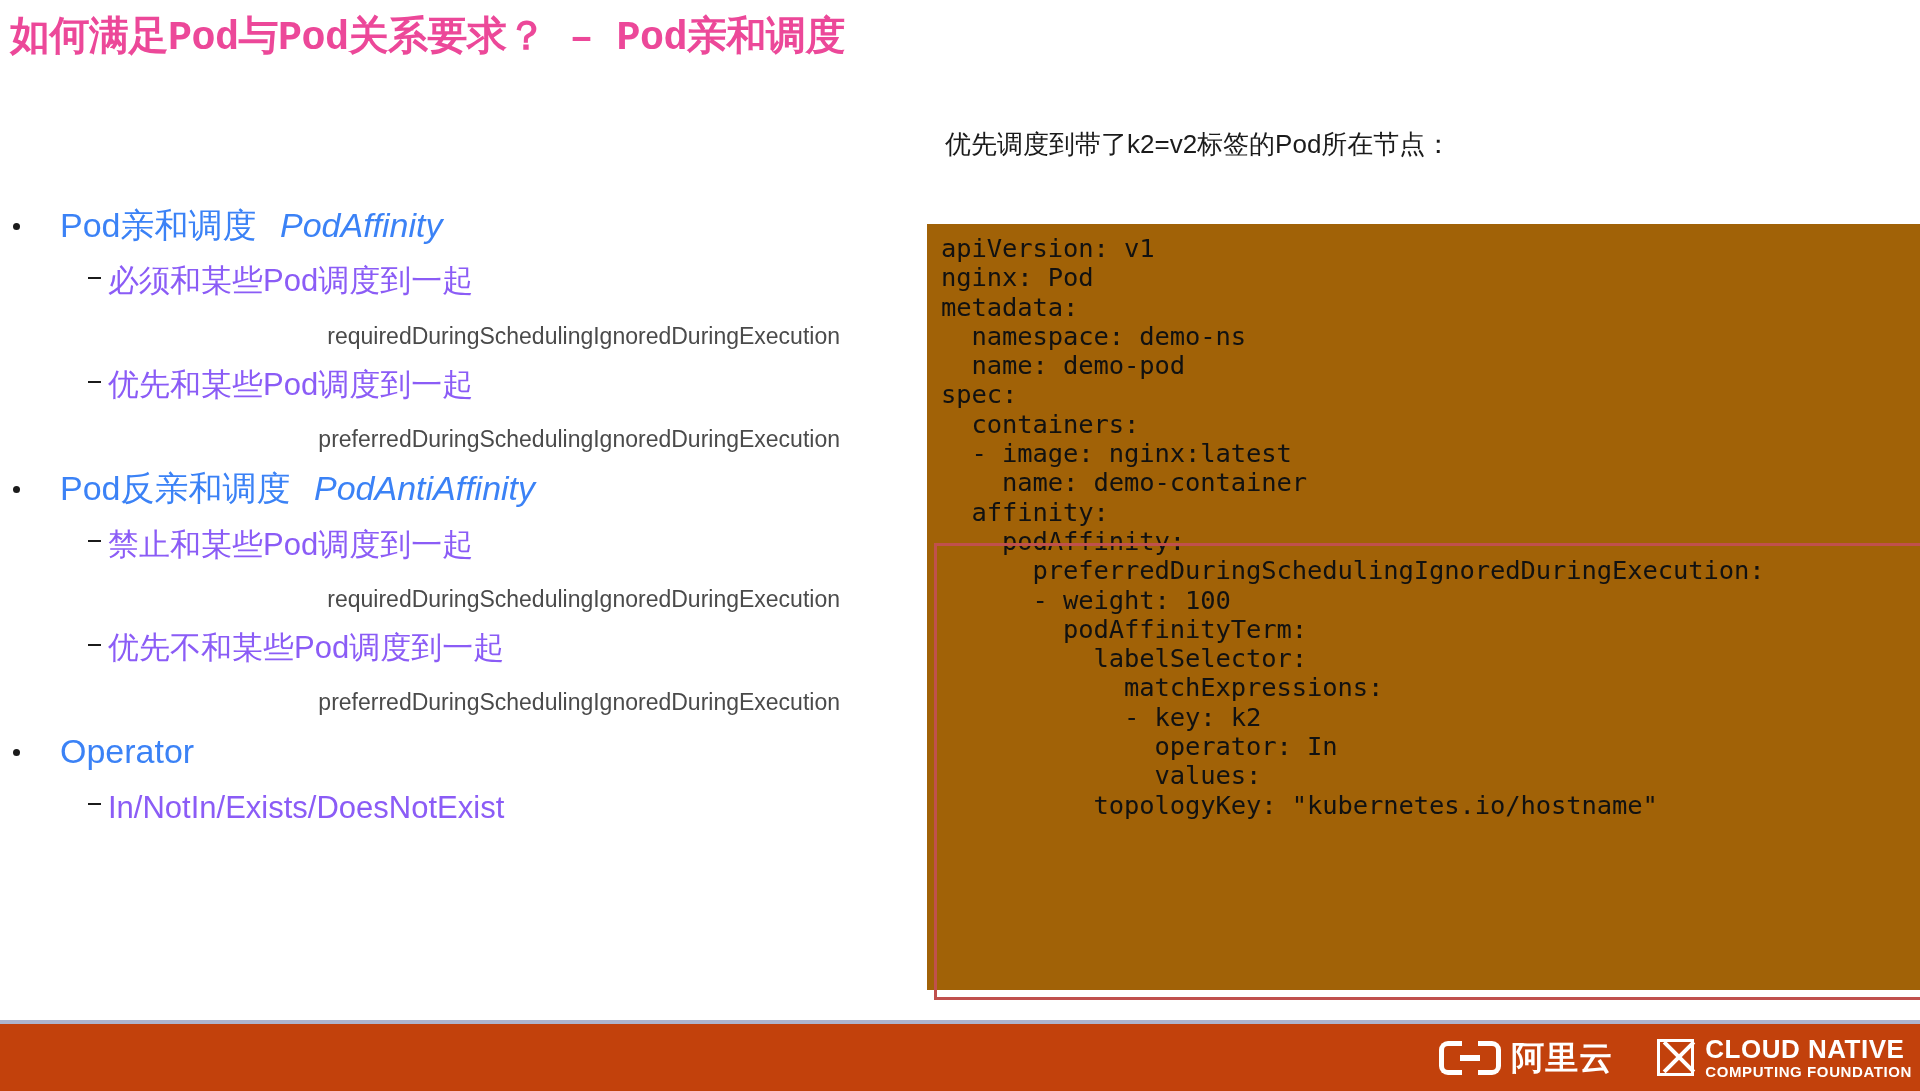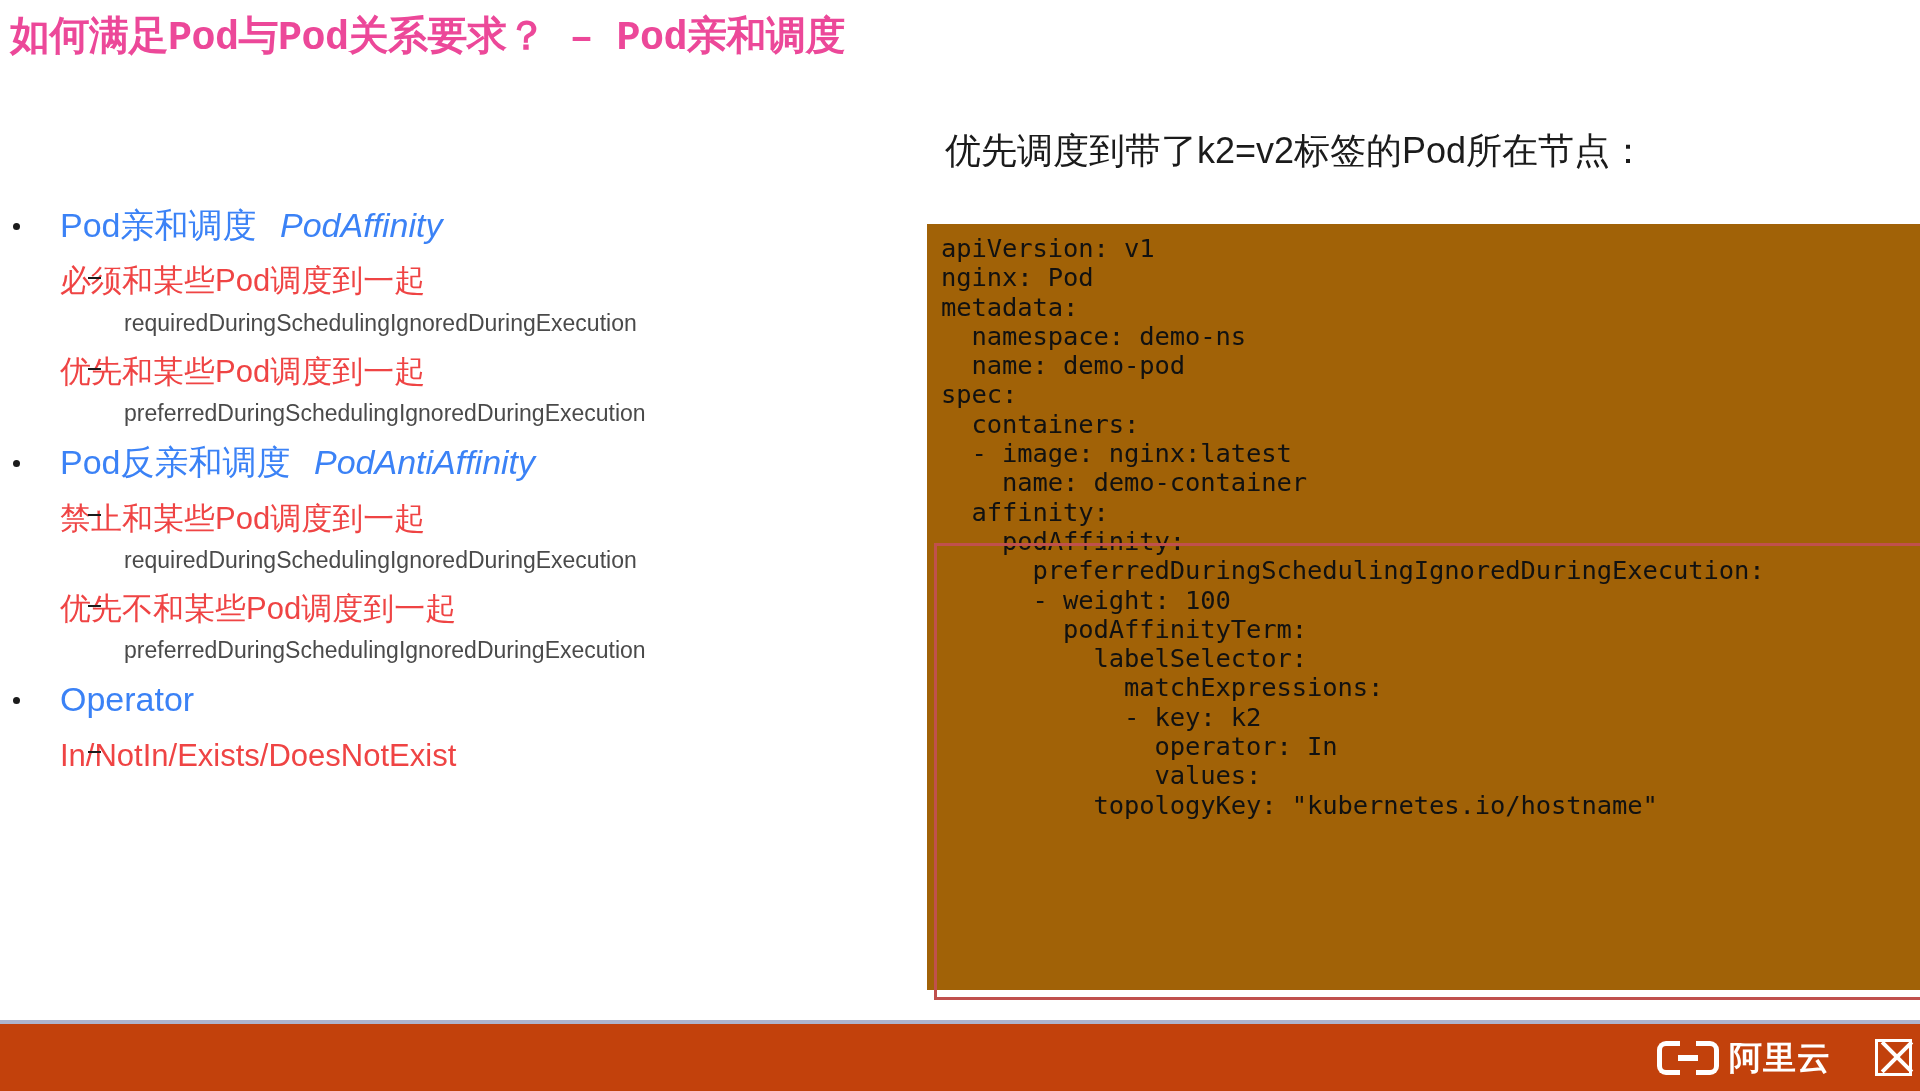--- a/index.html
+++ b/index.html
@@ -59,60 +59,61 @@
     background: #1b1b1b;
   }
 
   .bullet-l1 .em {
     font-style: italic;
     padding-left: 14px;
   }
 
   .bullet-l2 {
     position: relative;
-    padding-left: 60px;
+    padding-left: 108px;
     font-size: 31px;
     line-height: 1.2;
     margin-top: 16px;
     white-space: nowrap;
-    color: #ef4444;
+    color: #8b5cf6;
   }
 
   .bullet-l2 .dash {
     position: absolute;
     left: 88px;
     top: 0.47em;
     width: 13px;
     height: 2px;
     background: #1b1b1b;
   }
 
   .bullet-l3 {
     padding-left: 124px;
     font-size: 23px;
     line-height: 1.2;
-    margin-top: 10px;
+    margin-top: 23px;
     white-space: nowrap;
     color: #4a4a4a;
+    text-align: right;
   }
 
   
   .right-col {
     position: absolute;
     left: 925px;
     top: 0;
     width: 995px;
     height: 1024px;
   }
 
   .code-caption {
     position: absolute;
     left: 20px;
     top: 127px;
-    font-size: 36px;
+    font-size: 26px;
     white-space: nowrap;
     color: #1b1b1b;
   }
 
   .code-block {
     position: absolute;
     left: 2px;
     top: 224px;
     width: 993px;
     height: 766px;
@@ -348,16 +349,20 @@
       <div class="ali-mark">
         <div class="lb"></div>
           <div class="bar"></div>
           <div class="rb"></div>
       </div>
       <div class="ali-text">阿里云</div>
     </div>
 
     <div class="cncf-logo">
       <div class="cncf-mark"></div>
+      <div class="cncf-words">
+        <div class="cncf-l1">CLOUD NATIVE</div>
+        <div class="cncf-l2">COMPUTING FOUNDATION</div>
+      </div>
     </div>
 
   </div>
 </div>
 
 </body></html>

